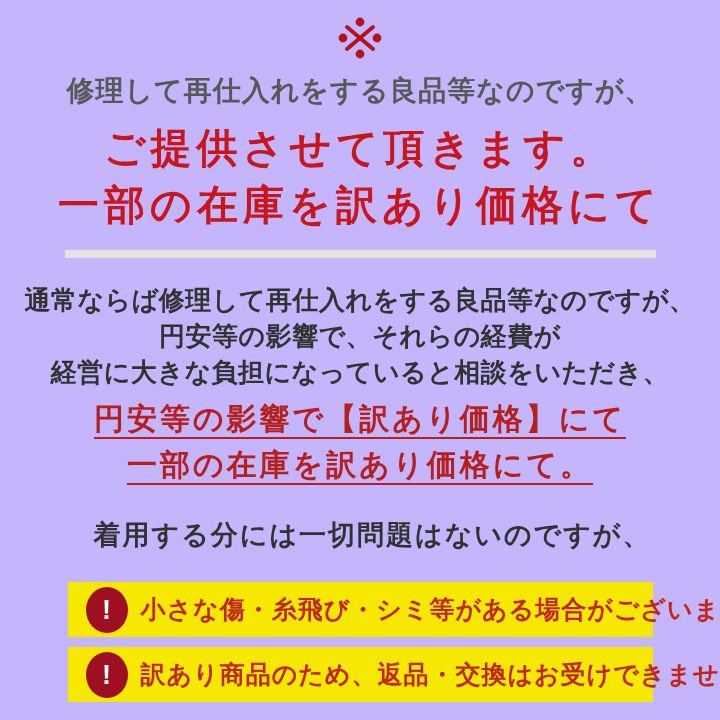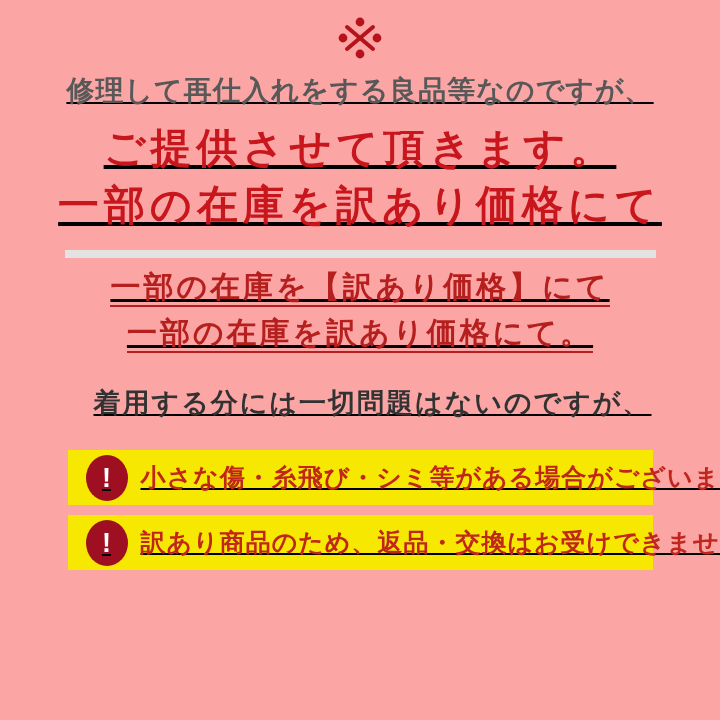--- a/index.html
+++ b/index.html
@@ -1,24 +1,23 @@
 <!DOCTYPE html>
 <html style="--accent-red: #c8161d; --emphasis-red: #b5201f; --gray-text: #585858; --dark-text: #323232; --divider-gray: #e3e3e3; --banner-yellow: #f6e800; --badge-maroon: #9e1021; --banner-text-red: #c0261c;"><head>
 <meta charset="utf-8">
 <style>
   html,body{margin:0;padding:0;background:#ffffff;}
   .canvas{
     position:relative;
     width:720px;height:720px;
     margin:0 auto;
-    background:#fca5a5;
+    background:#c4b5fd;
     overflow:hidden;
     text-align:center;
     font-family:"Liberation Sans","DejaVu Sans",sans-serif;
-    text-decoration:underline;
   }
   .mark{display:block;margin:16px auto 0;}
   .intro{
     margin-top:14px;
     font-size:28px;line-height:34px;
     font-weight:600;
     color:var(--gray-text,#585858);
     letter-spacing:1px;
   }
   .headline{
@@ -107,24 +106,29 @@
 
   <div class="intro">修理して再仕入れをする良品等なのですが、</div>
 
   <div class="headline">
     <div>ご提供させて頂きます。</div>
     <div>一部の在庫を訳あり価格にて</div>
   </div>
 
   <div class="divider"></div>
 
+  <div class="para">
+    <div>通常ならば修理して再仕入れをする良品等なのですが、</div>
+    <div>円安等の影響で、それらの経費が</div>
+    <div>経営に大きな負担になっていると相談をいただき、</div>
+  </div>
 
   <div class="emphasis">
     <div>
-      <span class="u">一部の在庫を【訳あり価格】にて</span>
+      <span class="u">円安等の影響で【訳あり価格】にて</span>
     </div>
     <div>
       <span class="u">一部の在庫を訳あり価格にて。</span>
     </div>
   </div>
 
   <div class="note">着用する分には一切問題はないのですが、</div>
 
   <div class="banner first">
     <div class="badge">!</div>

